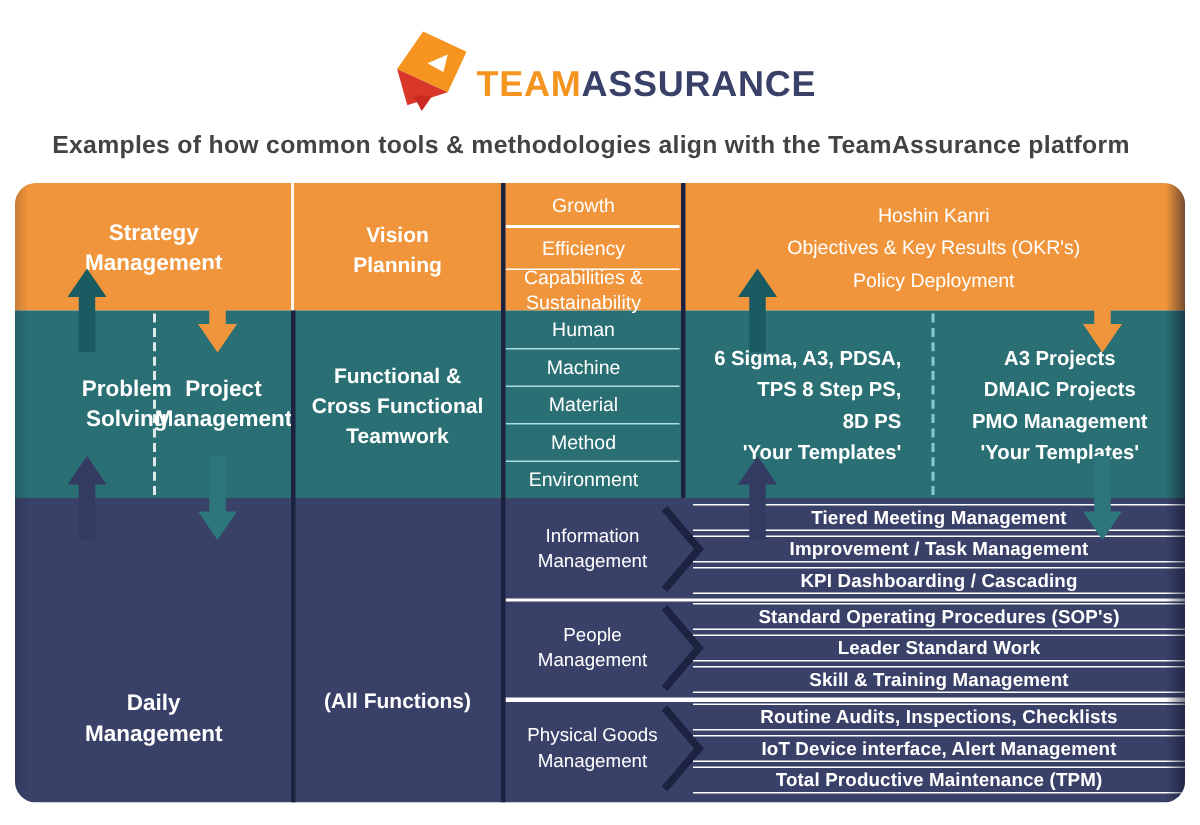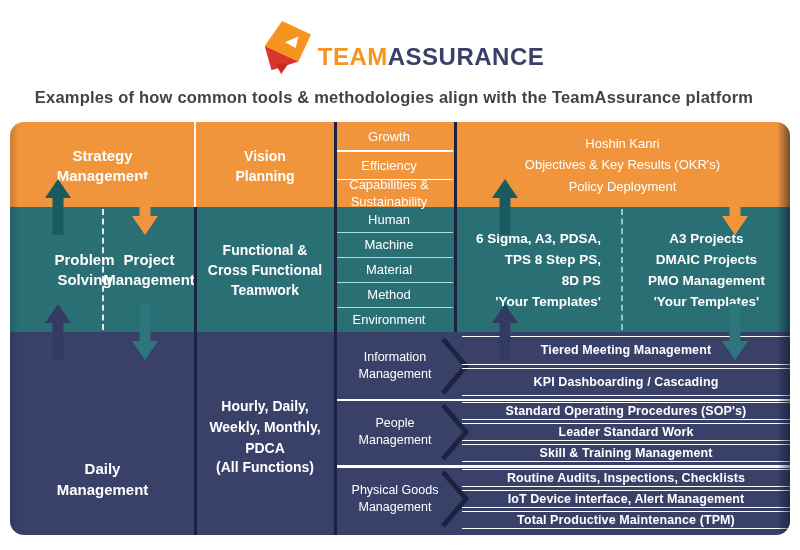--- a/index.html
+++ b/index.html
@@ -118,23 +118,20 @@
 TPS 8 Step PS,
 8D PS
 'Your Templates'</div>
     <div class="cell" style="left:613px;top:95px;width:167px;height:108px;font-size:13.5px;font-weight:600;line-height:1.55;">A3 Projects
 DMAIC Projects
 PMO Management
 'Your Templates'</div>
 
     <div class="cell lbl-big" style="left:0;top:325px;width:185px;height:65px;">Daily
 Management</div>
-    <div class="cell" style="left:185px;top:272px;width:140px;height:66px;font-size:14px;font-weight:700;line-height:1.5;">Hourly, Daily,
-Weekly, Monthly,
-PDCA</div>
     <div class="cell" style="left:185px;top:334px;width:140px;height:22px;font-size:14px;font-weight:700;">(All Functions)</div>
 
     <div class="group-label" style="top:212px;height:64px;">Information
 Management</div>
     <div class="group-label" style="top:278px;height:64px;">People
 Management</div>
     <div class="group-label" style="top:345px;height:64px;">Physical Goods
 Management</div>
 
     <svg class="chevron" style="top:212px;height:64px;" viewBox="0 0 30 64" preserveAspectRatio="none">
@@ -142,20 +139,21 @@
       </svg>
     <svg class="chevron" style="top:278px;height:64px;" viewBox="0 0 30 64" preserveAspectRatio="none">
       <polyline points="3,5 26,32 3,59" fill="none" stroke="#1C2340" stroke-width="5"></polyline>
       </svg>
     <svg class="chevron" style="top:345px;height:64px;" viewBox="0 0 30 64" preserveAspectRatio="none">
       <polyline points="3,5 26,32 3,59" fill="none" stroke="#1C2340" stroke-width="5"></polyline>
       </svg>
 
     <div class="rows-group" style="top:212px;height:64px;">
       <div class="row-item">Tiered Meeting Management</div>
+      <div class="row-item">Improvement / Task Management</div>
       <div class="row-item">KPI Dashboarding / Cascading</div>
     </div>
     <div class="rows-group" style="top:278px;height:64px;">
       <div class="row-item">Standard Operating Procedures (SOP's)</div>
       <div class="row-item">Leader Standard Work</div>
       <div class="row-item">Skill &amp; Training Management</div>
     </div>
     <div class="rows-group" style="top:345px;height:64px;">
       <div class="row-item">Routine Audits, Inspections, Checklists</div>
       <div class="row-item">IoT Device interface, Alert Management</div>

